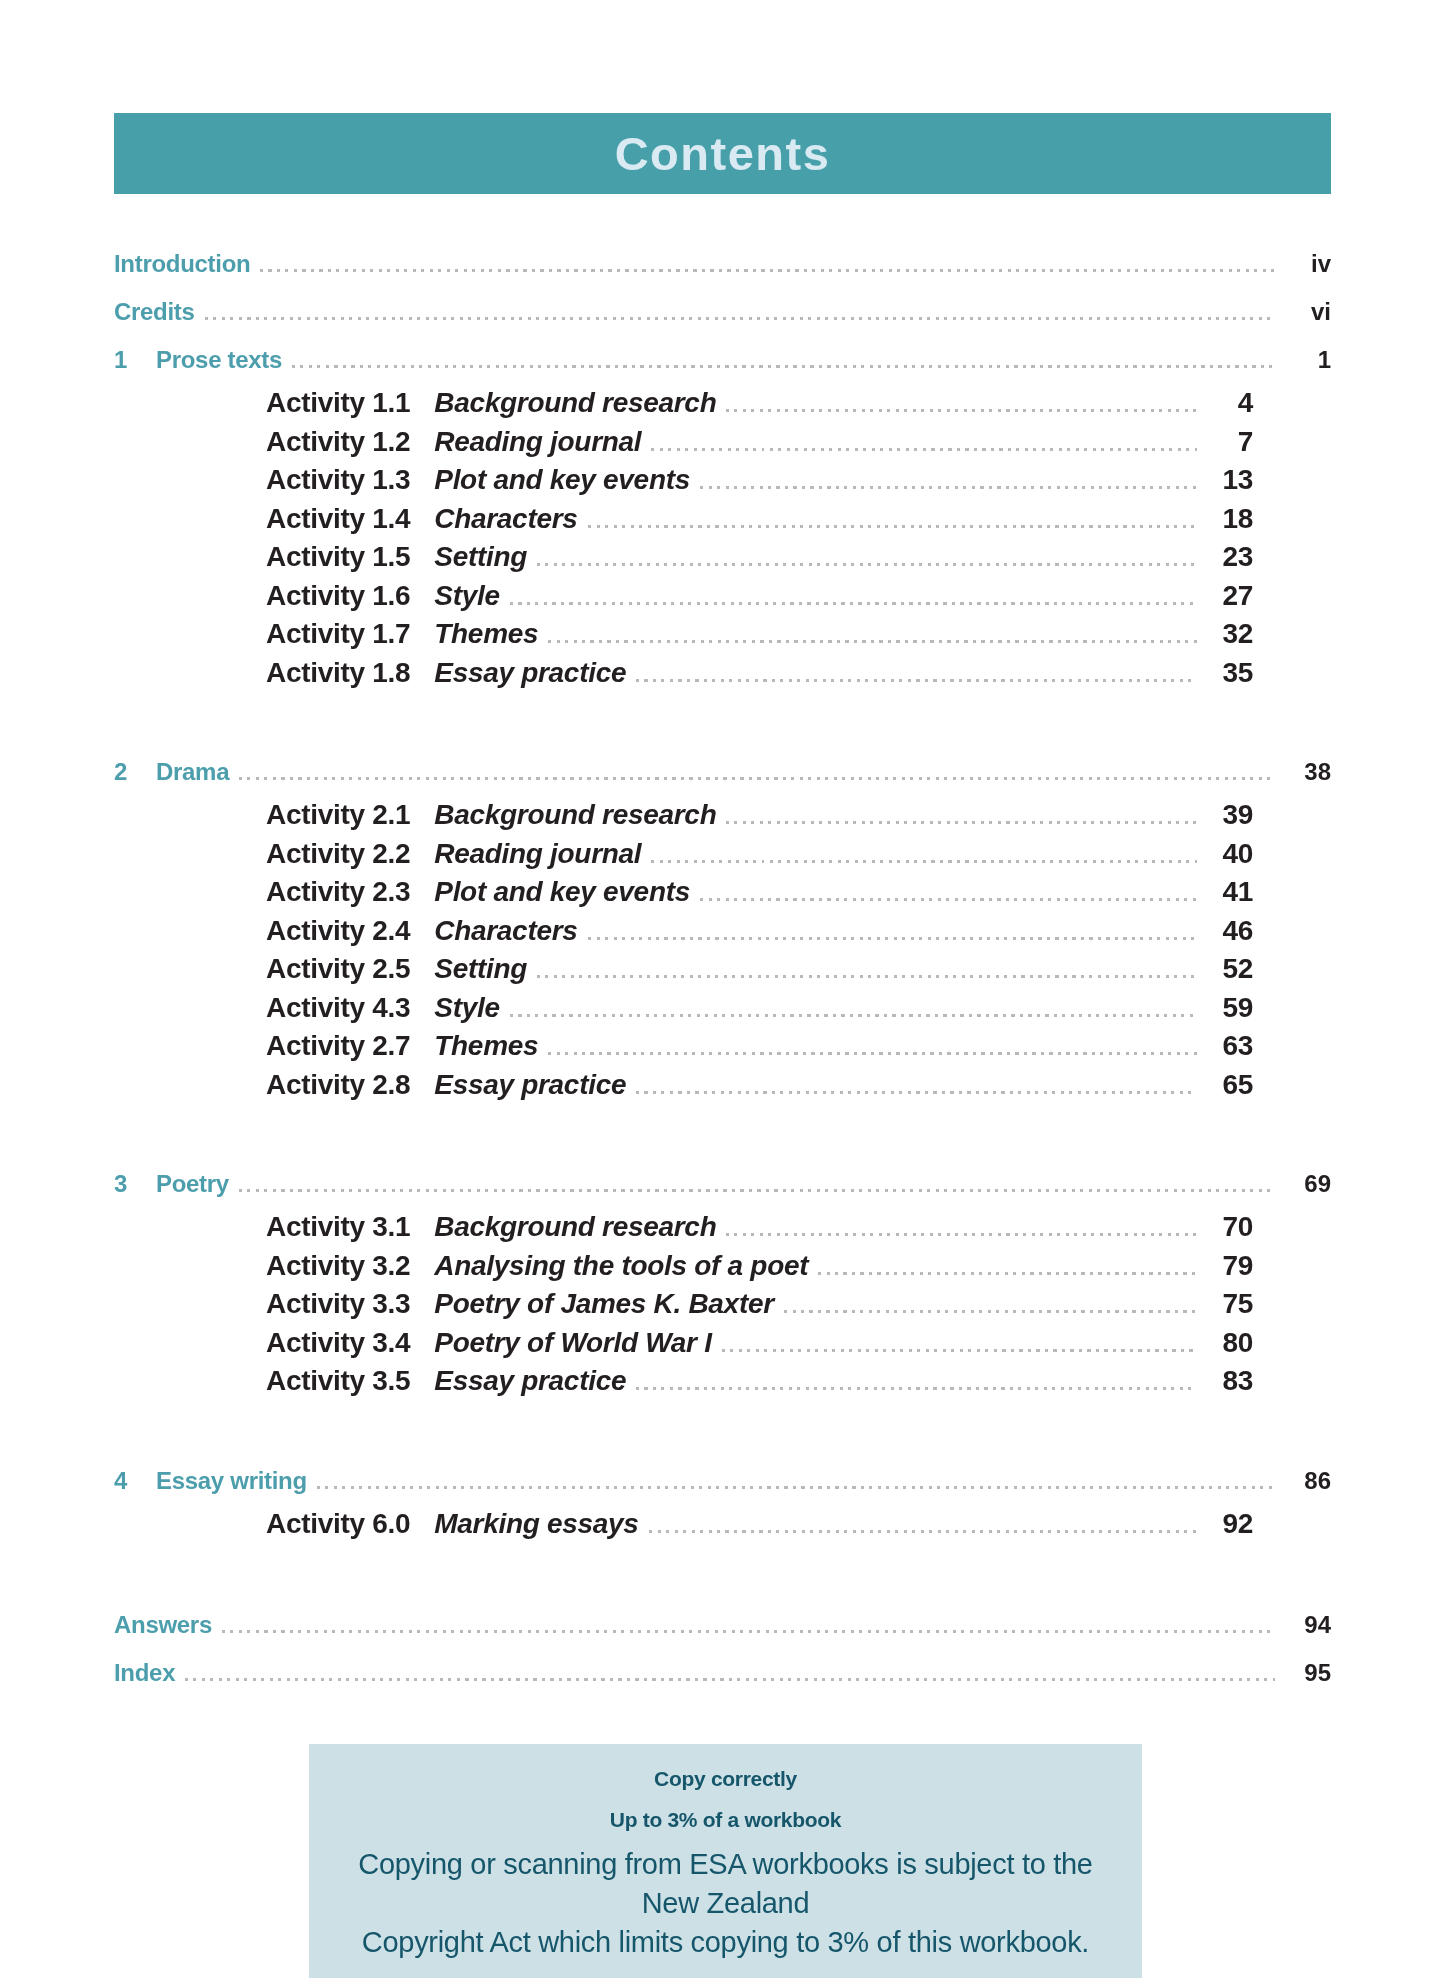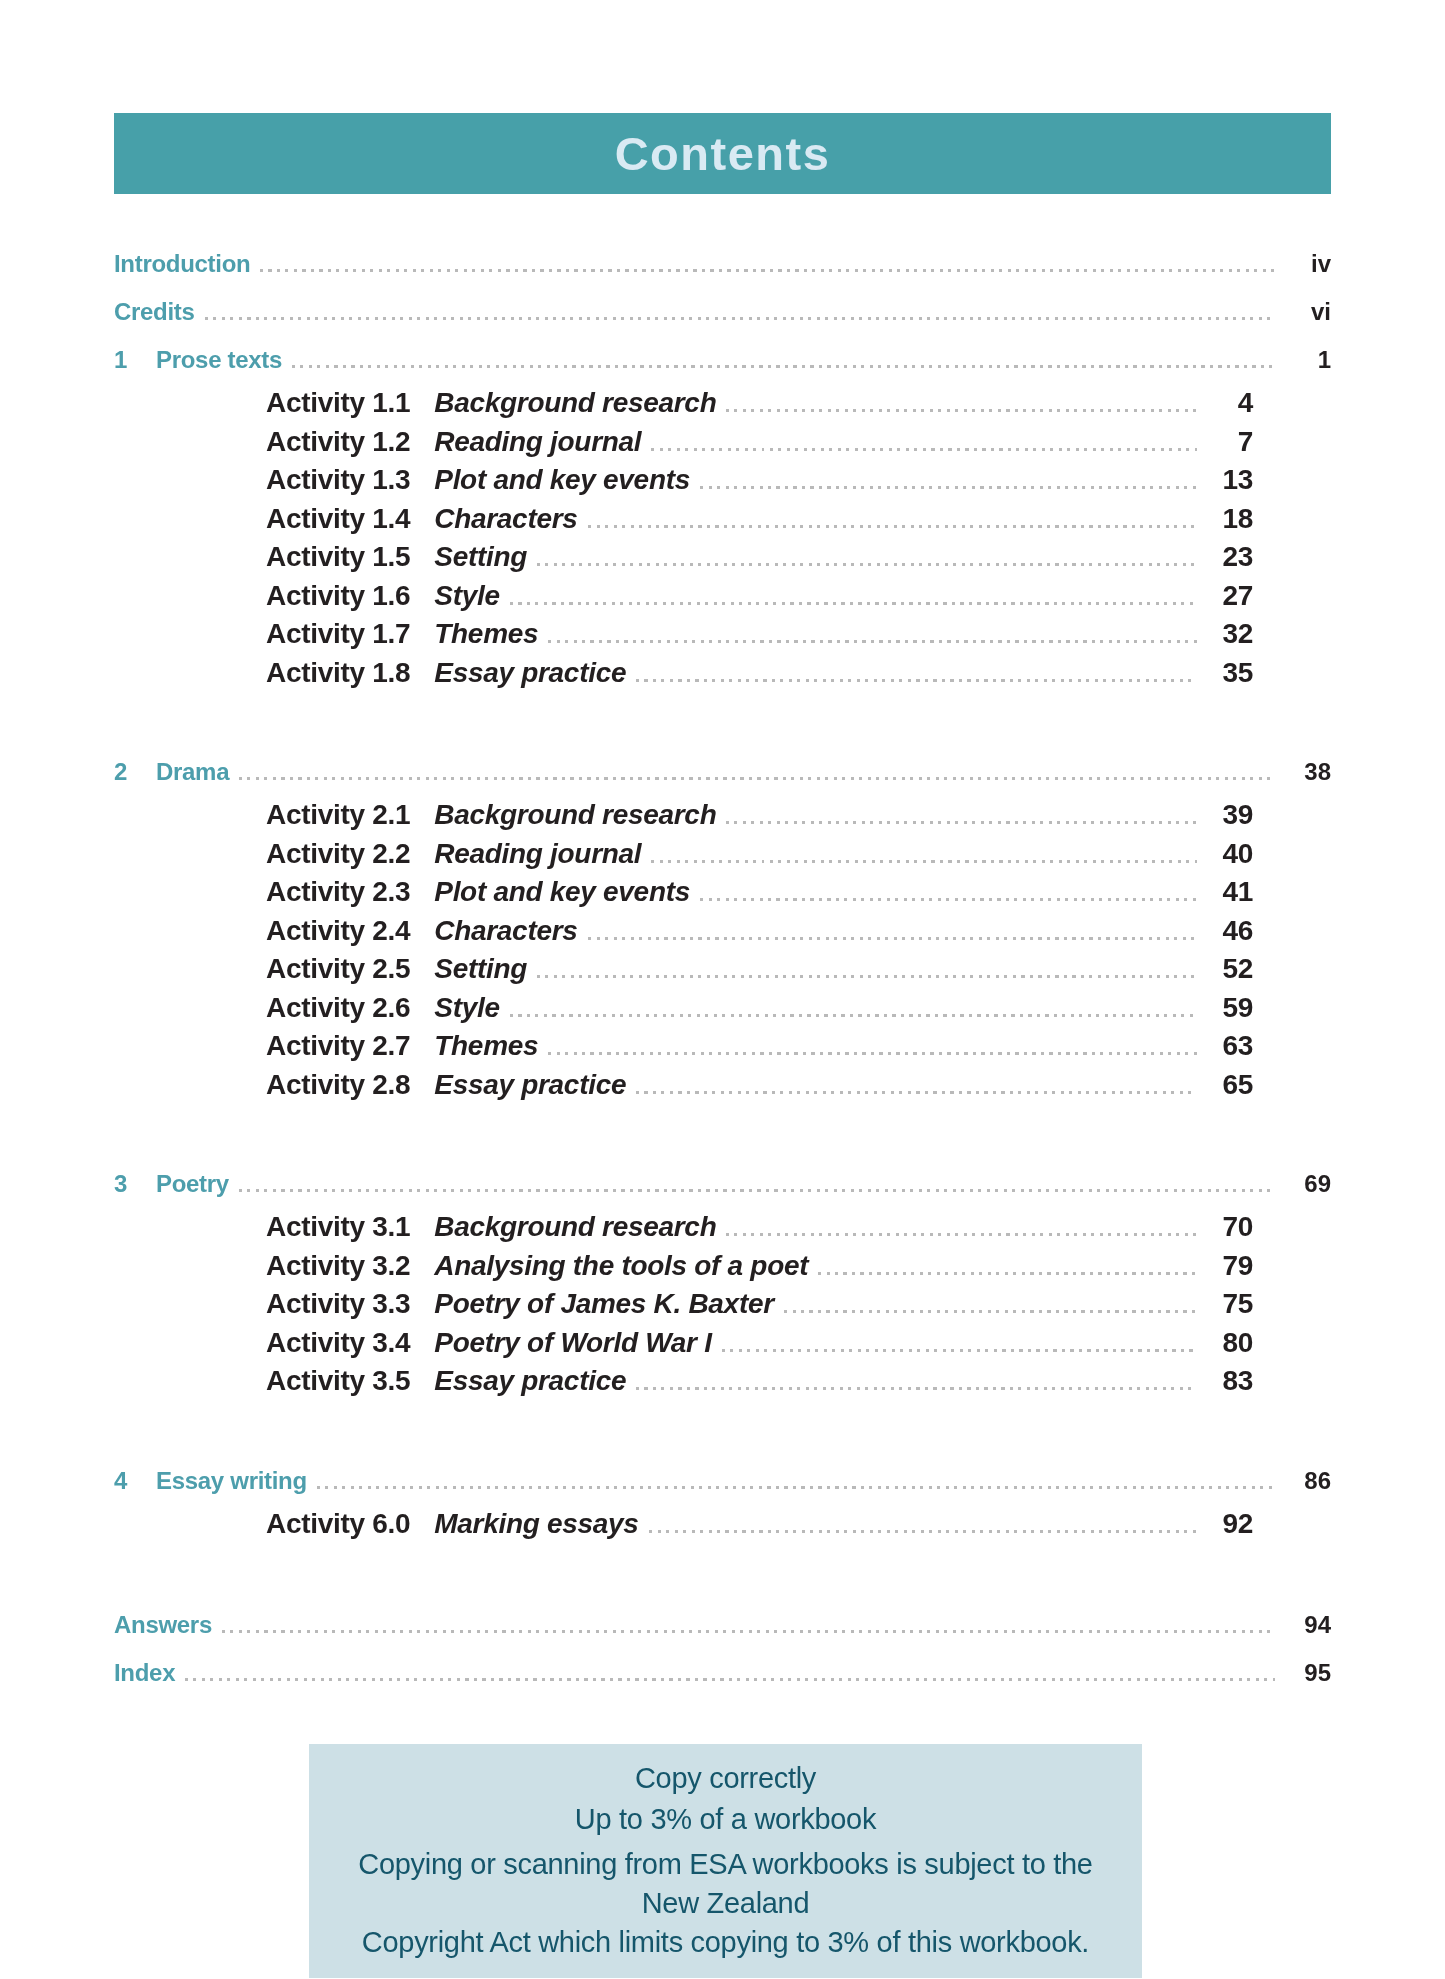--- a/index.html
+++ b/index.html
@@ -47,21 +47,21 @@
     font-weight: bold; color: #231f20;
     min-width: 46px; text-align: right; white-space: nowrap;
   }
 
   
   .notice {
     width: 833px; margin: 47px 0 0 195px;
     background: #cde0e6; color: #15566b;
     padding: 14px 20px 16px 20px; text-align: center;
   }
-  .notice .bold-line { font-size: 29px; font-weight: normal; line-height: 41px; letter-spacing: -0.3px; }
+  .notice .bold-line { font-size: 21px; font-weight: bold; line-height: 41px; letter-spacing: -0.3px; }
   .notice .body { margin-top: 5px; }
   .notice .body-line { font-size: 29px; font-weight: normal; line-height: 39px; letter-spacing: -0.3px; }
 </style>
 </head>
 <body>
 
 <div class="page">
 
   <div class="header-bar">
     <h1>Contents</h1>
@@ -162,21 +162,21 @@
         <span class="leader"></span>
         <span class="pg">46</span>
       </div>
       <div class="row activity">
         <span class="act-label">Activity 2.5</span>
         <span class="act-title">Setting</span>
         <span class="leader"></span>
         <span class="pg">52</span>
       </div>
       <div class="row activity">
-        <span class="act-label">Activity 2.6</span>
+        <span class="act-label">Activity 4.3</span>
         <span class="act-title">Style</span>
         <span class="leader"></span>
         <span class="pg">59</span>
       </div>
       <div class="row activity">
         <span class="act-label">Activity 2.7</span>
         <span class="act-title">Themes</span>
         <span class="leader"></span>
         <span class="pg">63</span>
       </div>

